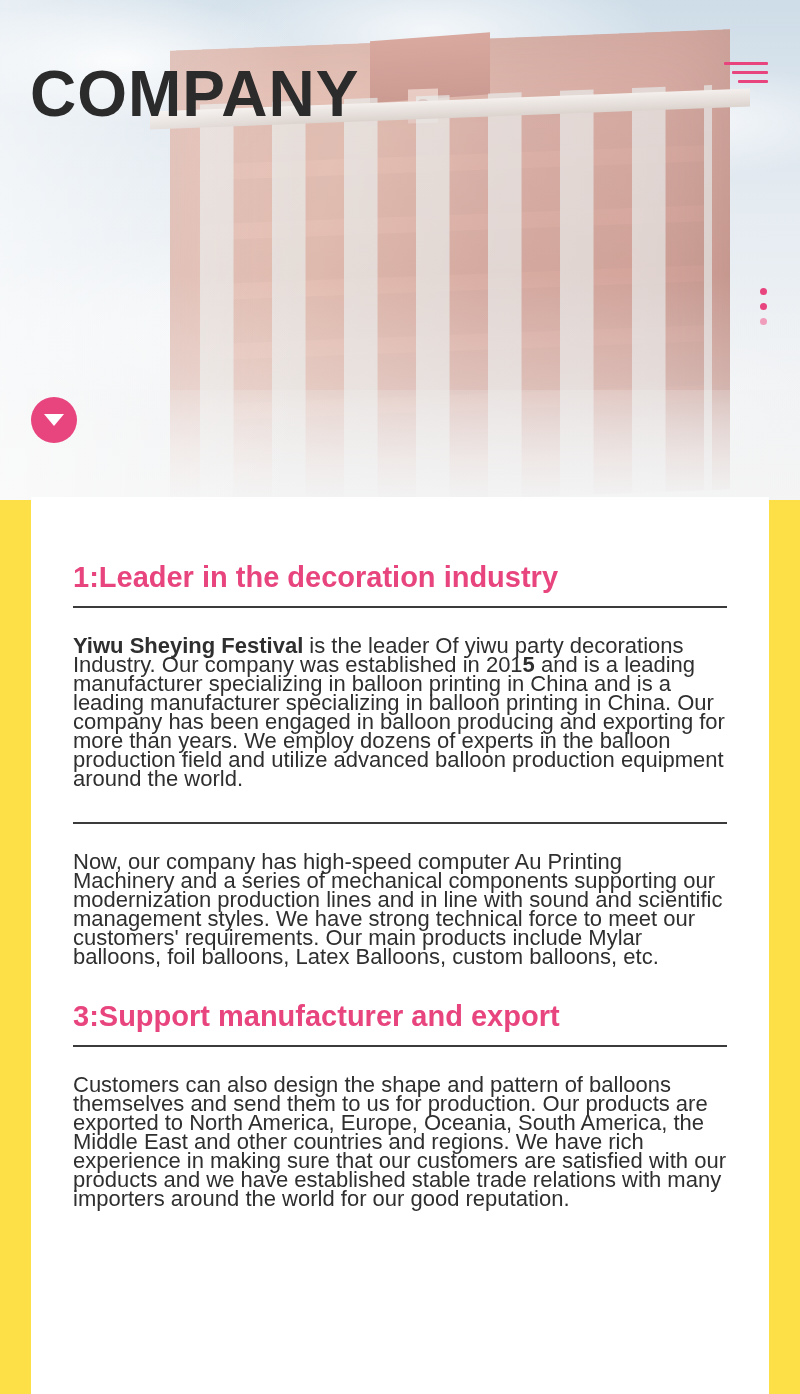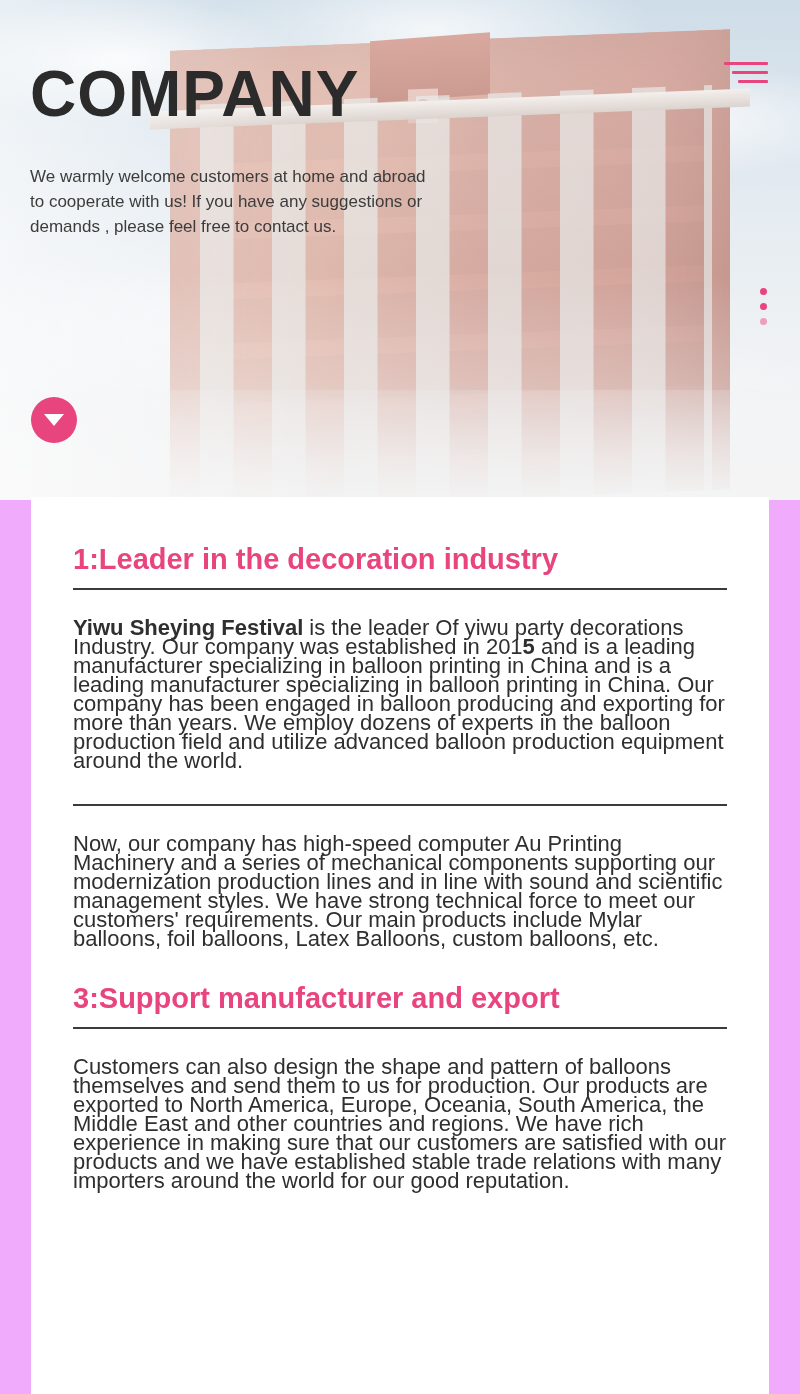--- a/index.html
+++ b/index.html
@@ -9,21 +9,21 @@
     height: 1394px;
     font-family: "Liberation Sans", sans-serif;
     background: #ffffff;
     overflow: hidden;
   }
 
   .page {
     position: relative;
     width: 800px;
     height: 1394px;
-    background: #f0abfc;
+    background: #fde047;
     overflow: hidden;
   }
 
   
   .hero {
     position: relative;
     width: 800px;
     height: 500px;
     overflow: hidden;
     background: #cfd8e0;
@@ -216,20 +216,21 @@
     background: #ffffff;
     padding: 46px 42px 40px 42px;
   }
 
   .sec-title {
     font-size: 29px;
     font-weight: bold;
     color: #e8447e;
     letter-spacing: 0px;
     margin-bottom: 12px;
+    margin-top: 18px;
   }
   .rule {
     height: 2px;
     background: #3b3b3b;
     width: 100%;
     margin-bottom: 22px;
   }
   .sec-body {
     font-size: 22px;
     line-height: 19px;
@@ -270,21 +271,20 @@
     </div>
 
     <div class="dots">
       <i></i>
       <i></i>
       <i class="dim"></i>
     </div>
 
     <div class="hero-content">
       <div class="hero-title">COMPANY</div>
-      <div class="hero-desc">We warmly welcome customers at home and abroad to cooperate with us! If you have any suggestions or demands , please feel free to contact us.</div>
     </div>
 
     <div class="scroll-btn"></div>
   </div>
 
   <div class="card">
 
     <div class="block-1">
       <div class="sec-title">1:Leader in the decoration industry</div>
       <div class="rule"></div>

